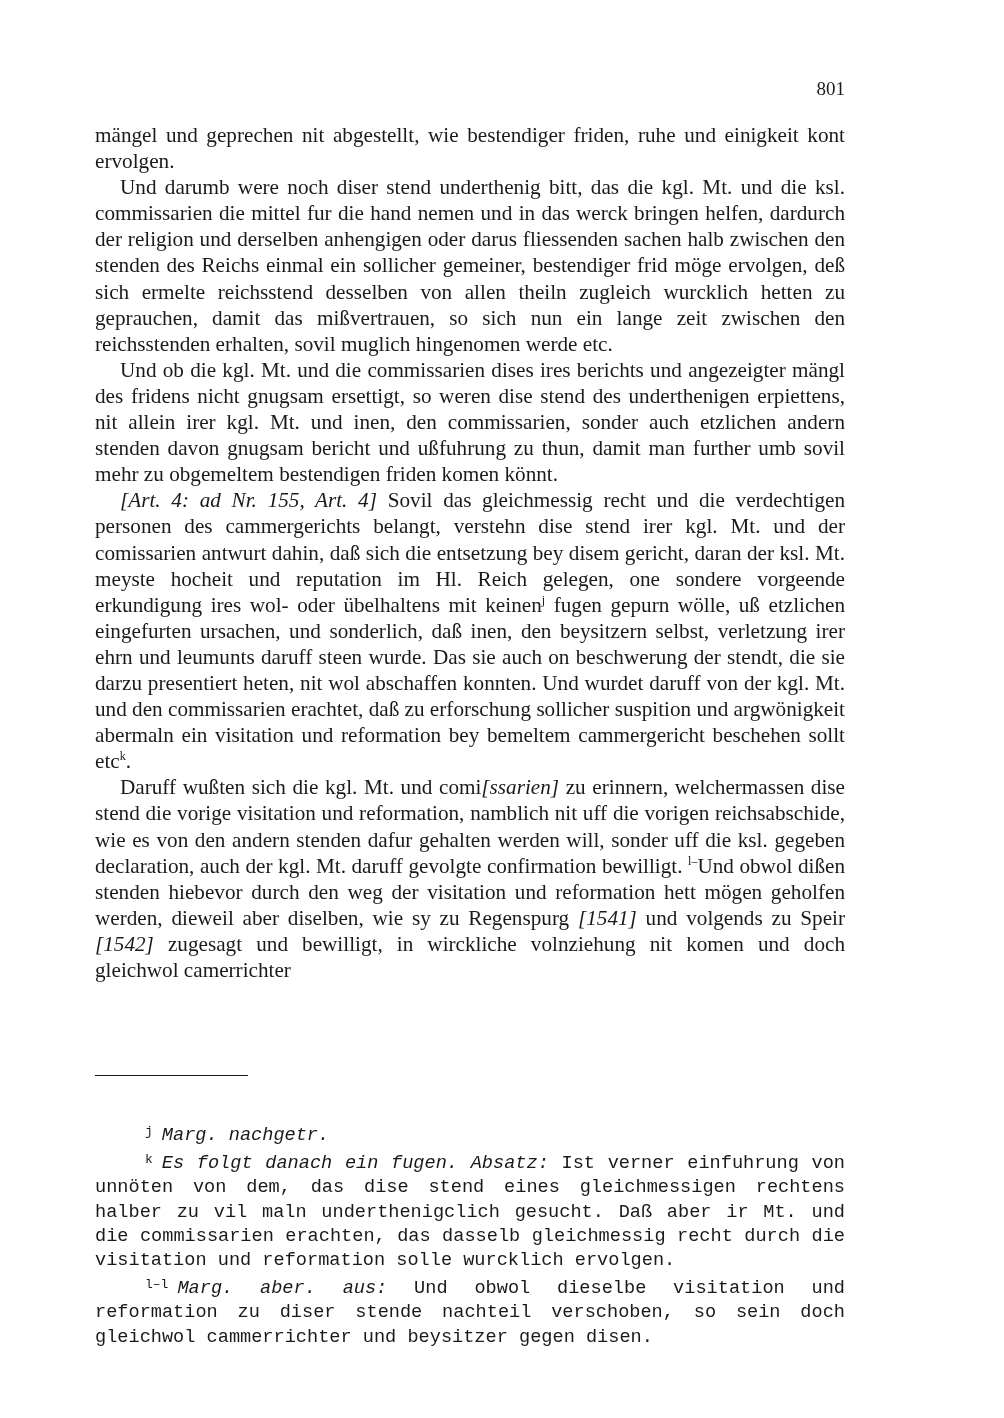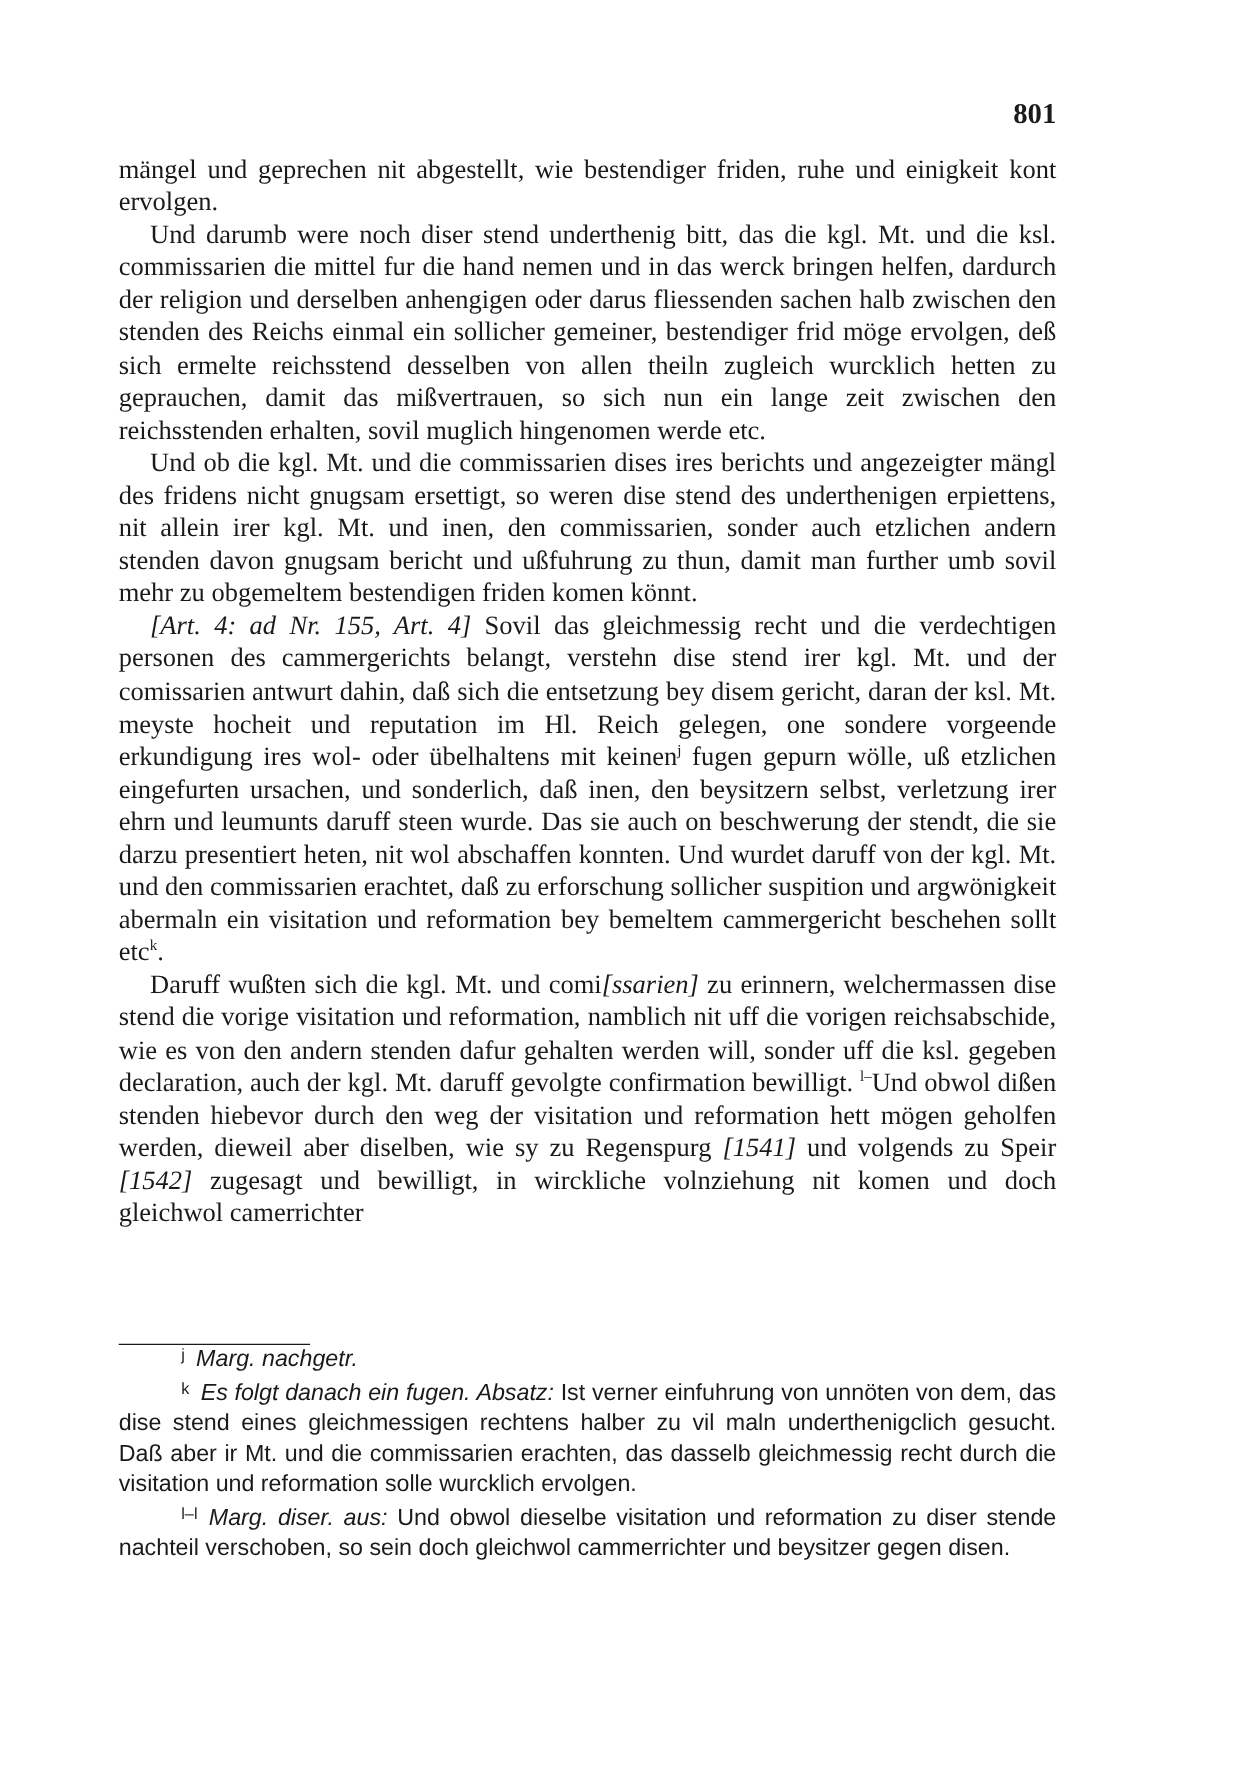--- a/index.html
+++ b/index.html
@@ -2,29 +2,29 @@
 <html><head>
 <meta charset="utf-8">
 <style>
   html, body { margin: 0; padding: 0; background: #ffffff; }
   body { width: 1004px; height: 1418px; position: relative; overflow: hidden;
          font-family: "DejaVu Serif", "Liberation Serif", serif; color: #1a1a1a; }
   .page { position: absolute; left: 95px; top: 78px; width: 750px;
           font-family: "Liberation Serif", serif; }
   .running-head { position: relative; height: 30px; font-size: 17.5px; }
   .running-head .title { position: absolute; left: 182px; top: 3px; }
-  .running-head .pageno { position: absolute; right: 0; top: 0; font-size: 23px; font-weight: bold; }
+  .running-head .pageno { position: absolute; right: 0; top: 0; font-size: 19px; }
   .body { font-size: 21.2px; line-height: 26.1px; text-align: justify; margin-top: 14px; }
   .body p { margin: 0; text-indent: 25px; hyphens: manual; font-family: Liberation Serif, serif; }
   .body p.cont { text-indent: 0; }
   .it { font-style: italic; }
   sup { font-size: 12px; vertical-align: 8px; line-height: 0; }
   .rule { position: absolute; left: 95px; top: 1075px; width: 153px; height: 1px; background: #1a1a1a; }
-  .notes { position: absolute; left: 95px; top: 1072px; width: 750px;
-           font-family: Liberation Sans, sans-serif; font-size: 18.6px; line-height: 24.2px; text-align: justify; }
+  .notes { position: absolute; left: 95px; top: 1120px; width: 750px;
+           font-family: Liberation Mono, monospace; font-size: 18.6px; line-height: 24.2px; text-align: justify; }
   .notes p { margin: 0; text-indent: 25px; }
   .notes .mark { display: inline-block; font-size: 13px; vertical-align: 5px; margin-right: 9px; }
 </style>
 </head>
 <body>
 
 <div class="page">
   <div class="running-head">
     <span class="pageno">801</span>
   </div>
@@ -36,14 +36,14 @@
     <p><span class="it">[Art. 4: ad Nr. 155, Art. 4]</span><span> Sovil das gleichmessig recht und die verdechtigen personen des cammergerichts belangt, verstehn dise stend irer kgl. Mt. und der comissarien antwurt dahin, daß sich die entsetzung bey disem gericht, daran der ksl. Mt. meyste hocheit und reputation im Hl. Reich gelegen, one sondere vorgeende erkundigung ires wol- oder übelhaltens mit keinen</span><sup>j</sup><span> fugen gepurn wölle, uß etzlichen eingefurten ursachen, und sonderlich, daß inen, den beysitzern selbst, verletzung irer ehrn und leumunts daruff steen wurde. Das sie auch on beschwerung der stendt, die sie darzu presentiert heten, nit wol abschaffen konnten. Und wurdet daruff von der kgl. Mt. und den commissarien erachtet, daß zu erforschung sollicher suspition und argwönigkeit abermaln ein visitation und reformation bey bemeltem cammergericht beschehen sollt etc</span><sup>k</sup><span>.</span></p>
     <p><span>Daruff wußten sich die kgl. Mt. und comi</span><span class="it">[ssarien]</span><span> zu erinnern, welcher­massen dise stend die vorige visitation und reformation, namblich nit uff die vorigen reichsabschide, wie es von den andern stenden dafur gehalten werden will, sonder uff die ksl. gegeben declaration, auch der kgl. Mt. daruff gevolgte confirmation bewilligt. </span><sup>l–</sup><span>Und obwol dißen stenden hiebevor durch den weg der visitation und reformation hett mögen geholfen werden, dieweil aber diselben, wie sy zu Regenspurg </span><span class="it">[1541]</span><span> und volgends zu Speir </span><span class="it">[1542]</span><span> zugesagt und be­willigt, in wirckliche volnziehung nit komen und doch gleichwol camerrichter</span></p>
   </div>
 </div>
 
 <div class="rule"></div>
 
 <div class="notes">
   <p><span class="mark">j</span><span class="it">Marg. nachgetr.</span><span></span></p>
   <p><span class="mark">k</span><span class="it">Es folgt danach ein fugen. Absatz:</span><span> Ist verner einfuhrung von unnöten von dem, das dise stend eines gleichmessigen rechtens halber zu vil maln underthenigclich gesucht. Daß aber ir Mt. und die commissarien erachten, das dasselb gleichmessig recht durch die visitation und reformation solle wurcklich ervolgen.</span></p>
-  <p><span class="mark">l–l</span><span class="it">Marg. diser. aus:</span><span> Und obwol dieselbe visitation und reformation zu diser stende nachteil verschoben, so sein doch gleichwol cammerrichter und beysitzer gegen disen.</span></p>
+  <p><span class="mark">l–l</span><span class="it">Marg. aber. aus:</span><span> Und obwol dieselbe visitation und reformation zu diser stende nachteil verschoben, so sein doch gleichwol cammerrichter und beysitzer gegen disen.</span></p>
 </div>
 
 </body></html>

